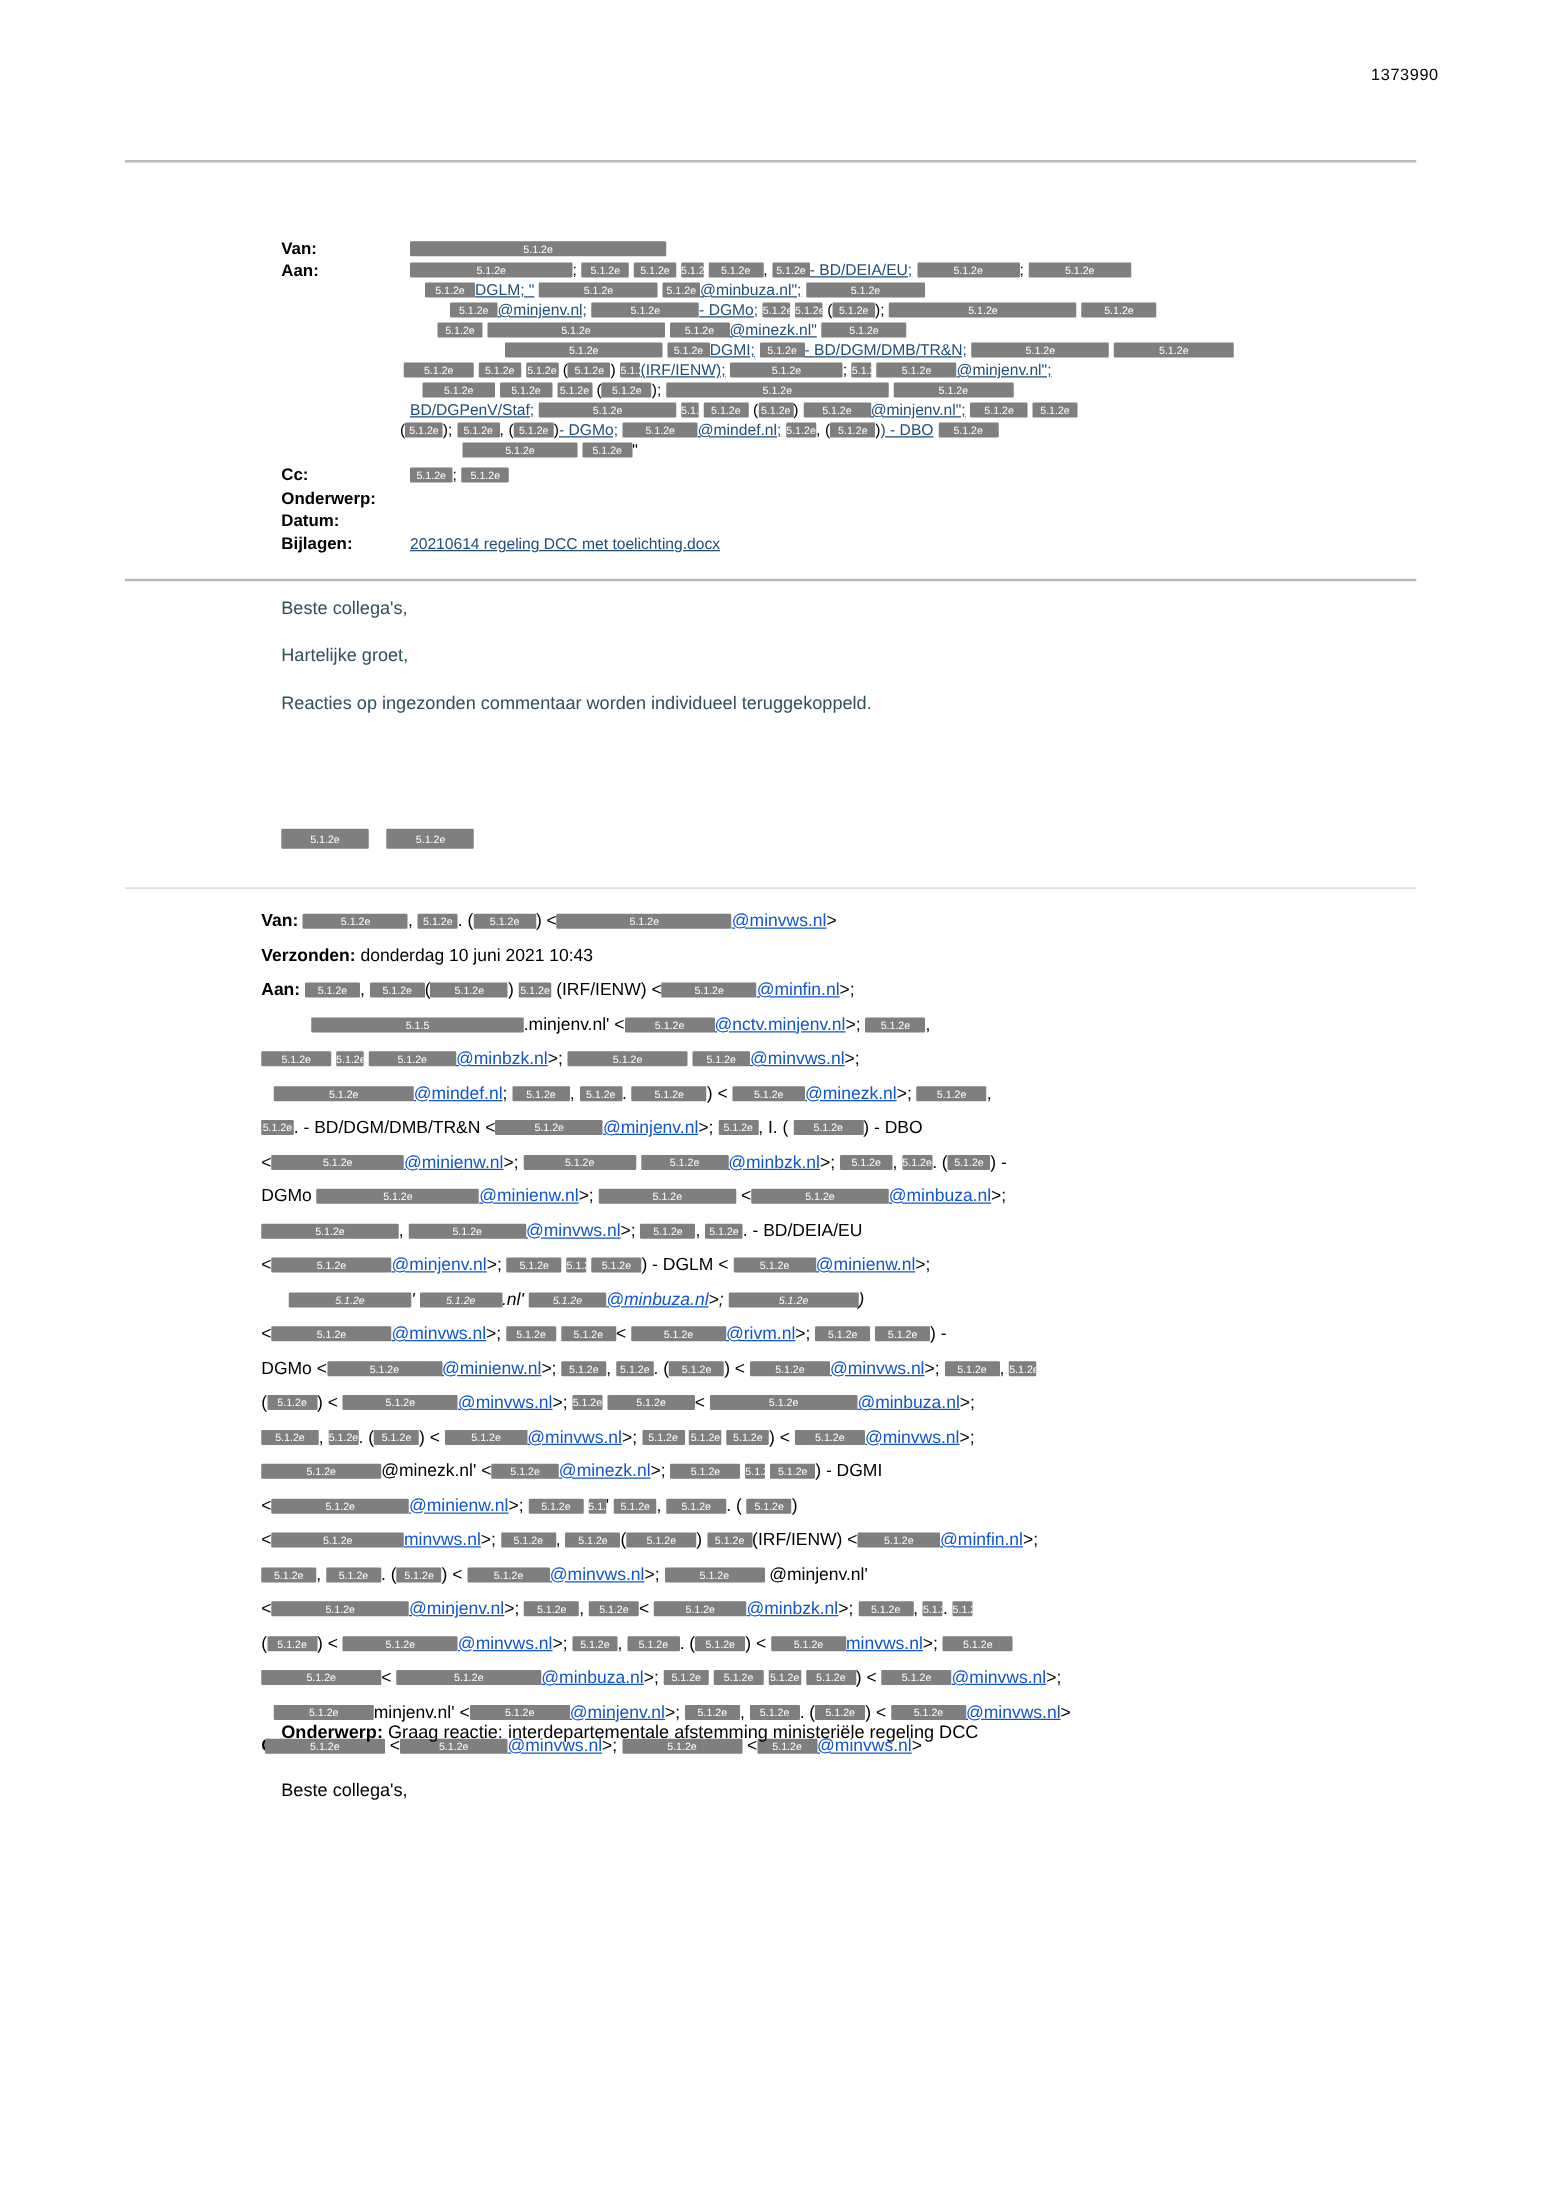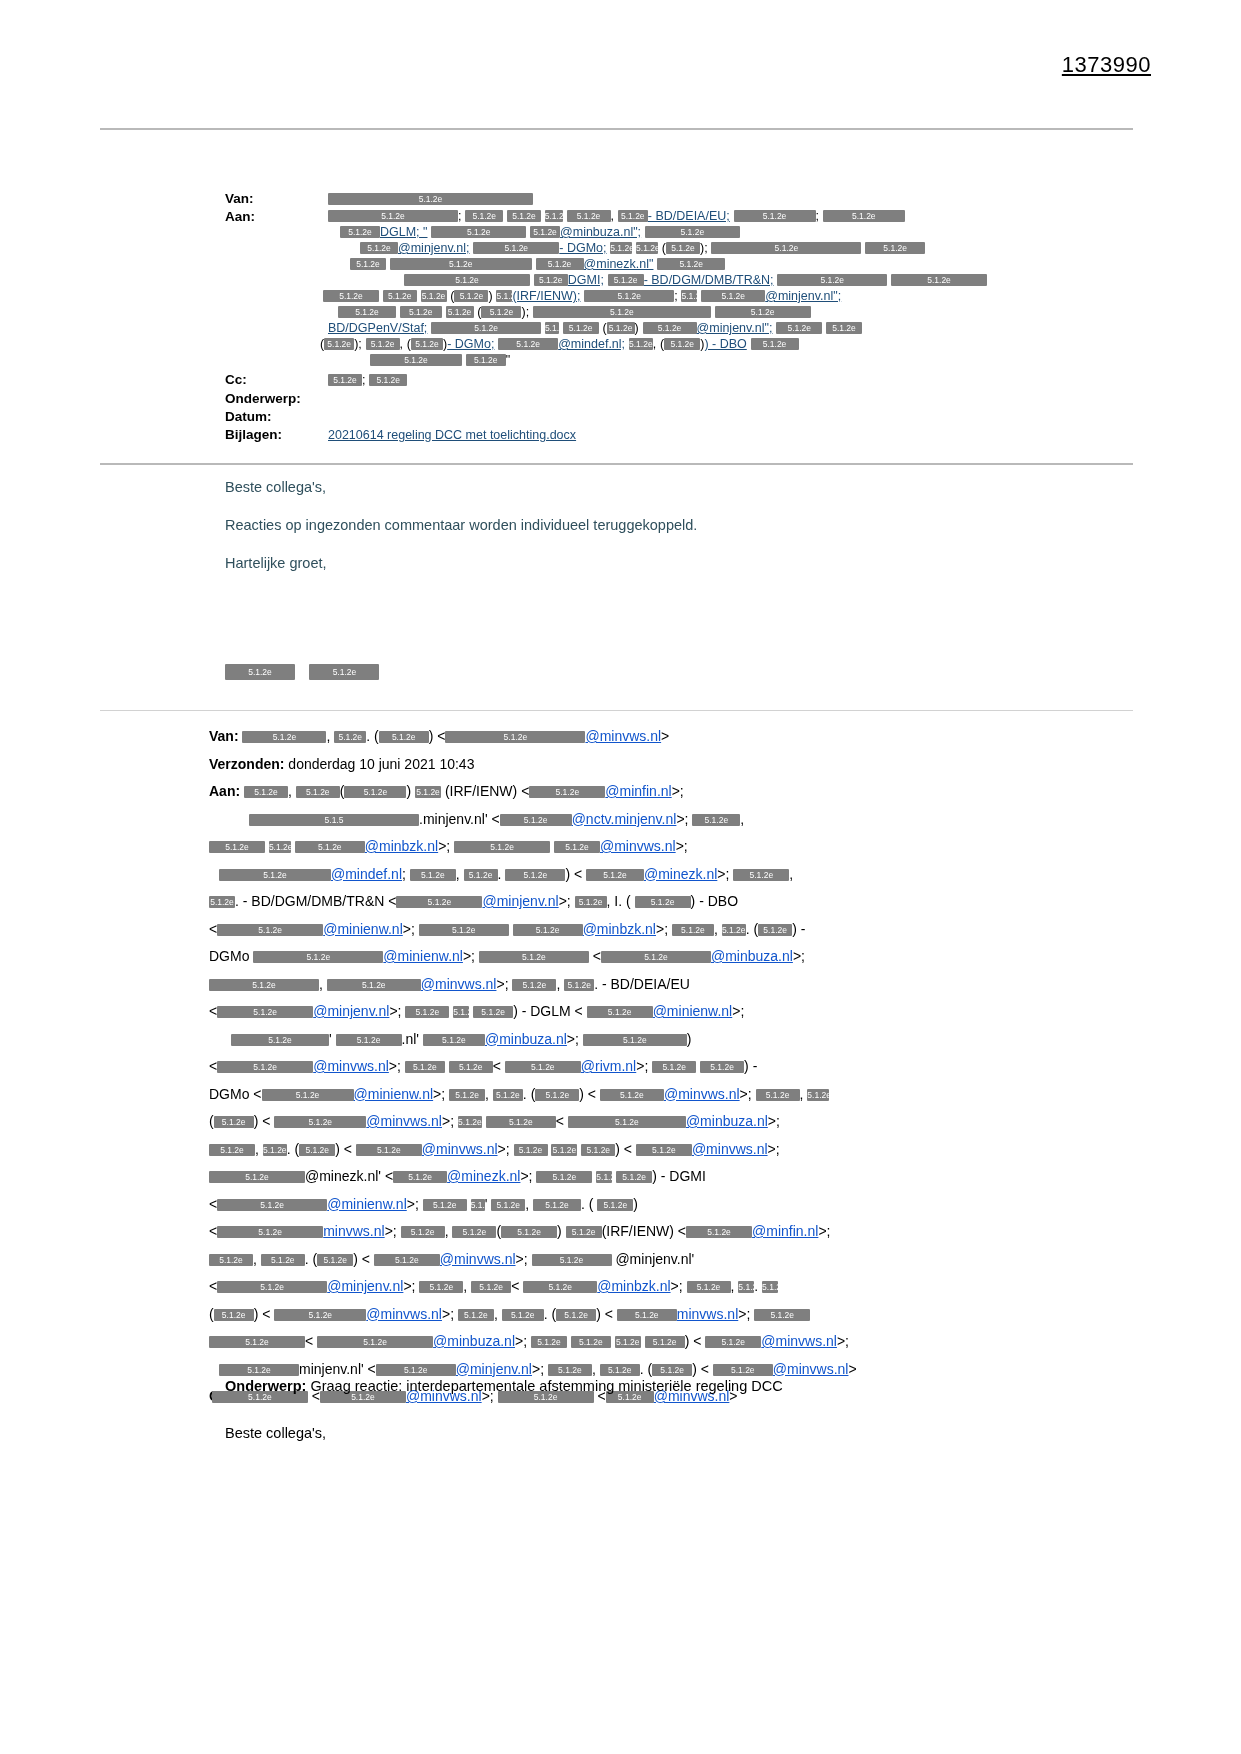--- a/index.html
+++ b/index.html
@@ -19,24 +19,23 @@
   .page {
     position: absolute;
     inset: 0;
     background: #fff;
   }
 
   .doc-number {
     position: absolute;
     top: 52px;
     right: 90px;
-    font-size: 22px;
+    font-size: 13px;
     letter-spacing: 0.5px;
     color: #000;
-    text-decoration: underline;
   }
 
   
   .hdr {
     position: absolute;
     left: 225px;
     top: 190px;
     width: 800px;
     font-size: 13.5px;
     line-height: 17px;
@@ -277,22 +276,22 @@
       <div class="hdr-label">Bijlagen:</div>
       <div class="hdr-value">
         <span class="lnk">20210614 regeling DCC met toelichting.docx</span>
       </div>
     </div>
 
   </div>
 
   <div class="body1">
     <p>Beste collega's,</p>
+    <p>Hartelijke groet,</p>
     <p>Reacties op ingezonden commentaar worden individueel teruggekoppeld.</p>
-    <p>Hartelijke groet,</p>
   </div>
 
   <div class="sig-bars">
     <span class="rb" style="width:70px;height:16px;line-height:16px;">5.1.2e</span>
     <span class="rb" style="width:70px;height:16px;line-height:16px;margin-left:10px;">5.1.2e</span>
   </div>
 
   <div class="rule second"></div>
 
   <div class="hdr2">
@@ -372,21 +371,21 @@
     </span>
 
     <span class="line">
       <span>&lt;</span><span class="rb" style="width:96px;">5.1.2e</span><span class="lnk-blue">@minjenv.nl</span><span>&gt;;</span>
       <span class="rb" style="width:44px;">5.1.2e</span>
       <span class="rb" style="width:16px;">5.1.2e</span>
       <span class="rb" style="width:40px;">5.1.2e</span><span>) - DGLM &lt;</span>
       <span class="rb" style="width:66px;">5.1.2e</span><span class="lnk-blue">@minienw.nl</span><span>&gt;;</span>
     </span>
 
-    <span class="line" style="padding-left:22px;">
+    <span class="line" style="padding-left:22px;font-style:italic;">
       <span class="rb" style="width:98px;">5.1.2e</span><span>'</span>
       <span class="rb" style="width:66px;">5.1.2e</span><span>.nl'</span>
       <span class="rb" style="width:62px;">5.1.2e</span><span class="lnk-blue">@minbuza.nl</span><span>&gt;;</span>
       <span class="rb" style="width:104px;">5.1.2e</span><span>)</span>
     </span>
 
     <span class="line">
       <span>&lt;</span><span class="rb" style="width:96px;">5.1.2e</span><span class="lnk-blue">@minvws.nl</span><span>&gt;;</span>
       <span class="rb" style="width:40px;">5.1.2e</span>
       <span class="rb" style="width:44px;">5.1.2e</span><span>&lt;</span>

